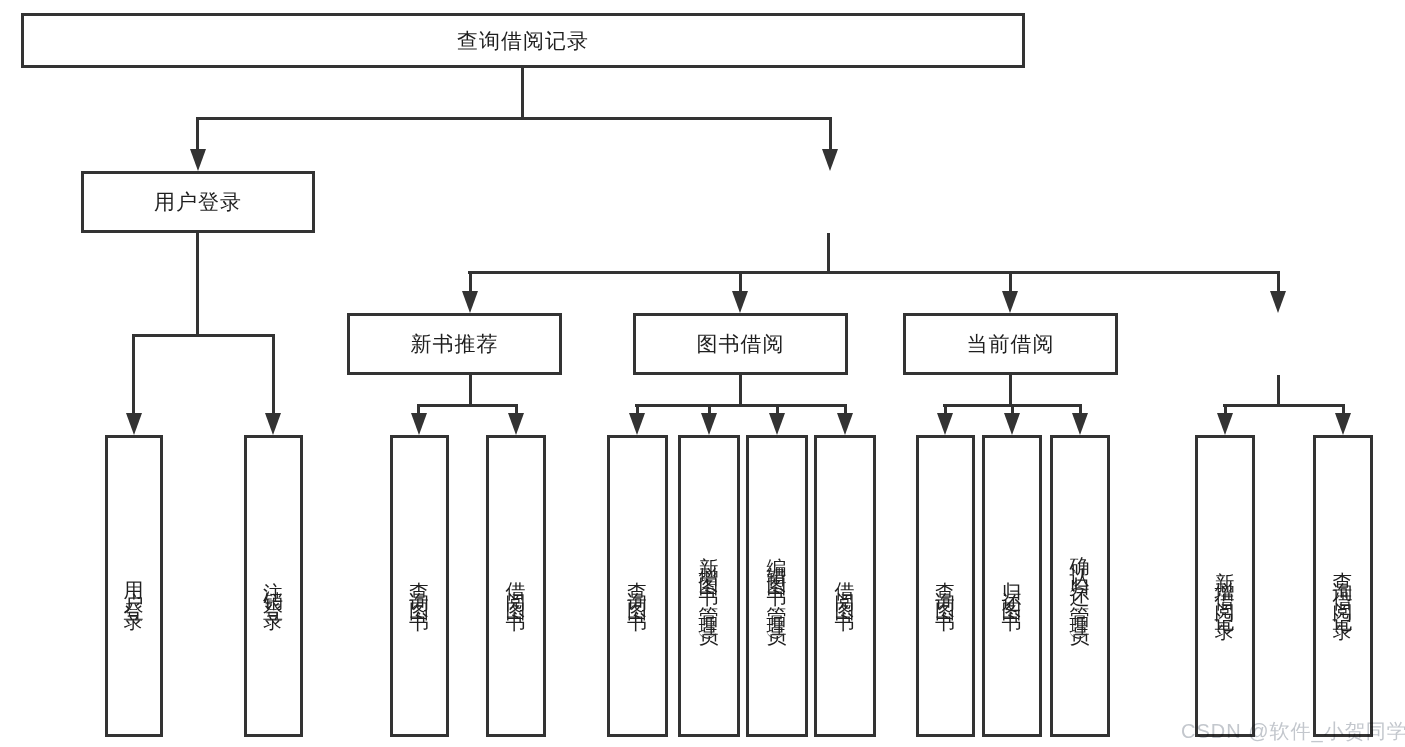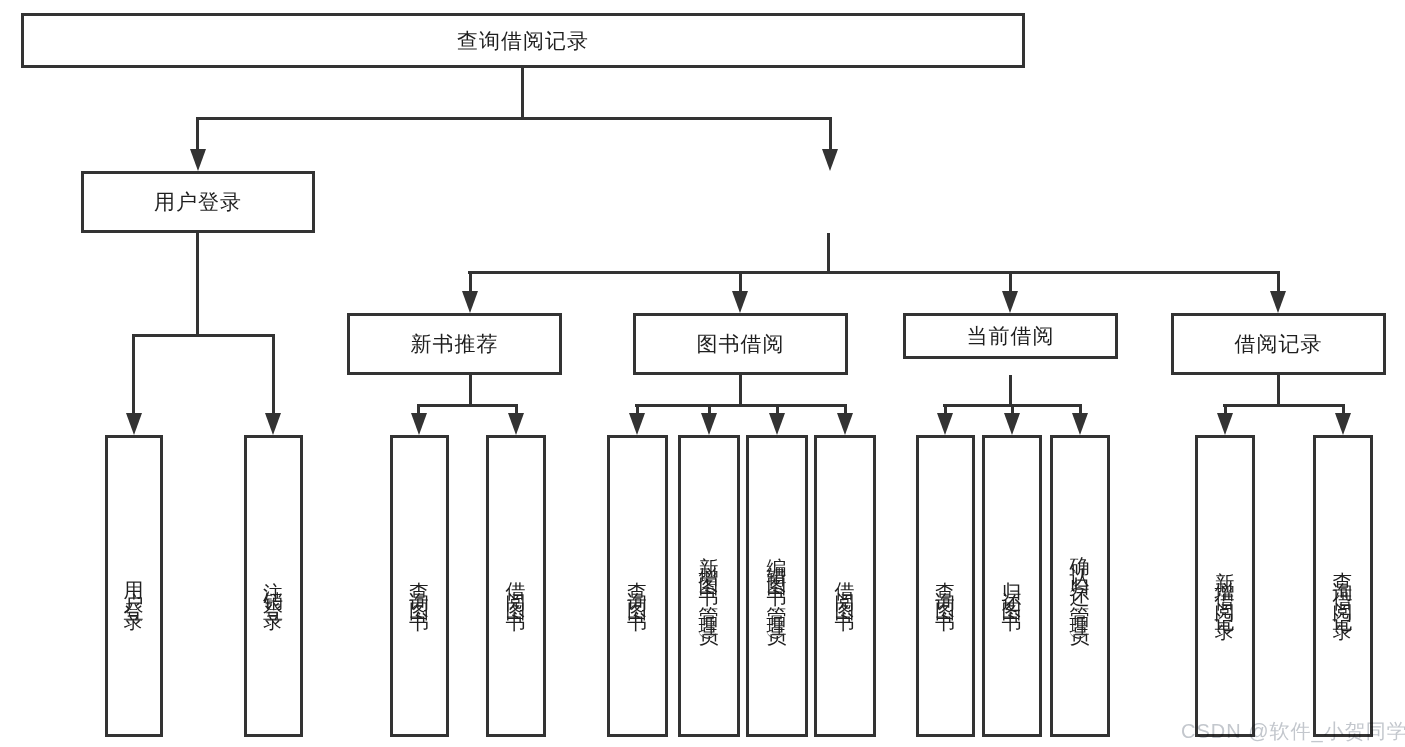--- a/index.html
+++ b/index.html
@@ -67,25 +67,22 @@
   <div class="arrow" style="left:1010px;top:291px"></div>
   <div class="vl" style="left:1277px;top:273px;height:20px"></div>
   <div class="arrow" style="left:1278px;top:291px"></div>
 
   <div class="box h" style="left:347px;top:313px;width:215px;height:62px">
     <span>新书推荐</span>
   </div>
   <div class="box h" style="left:633px;top:313px;width:215px;height:62px">
     <span>图书借阅</span>
   </div>
-  <div class="box h" style="left:903px;top:313px;width:215px;height:46px">
+  <div class="box h" style="left:903px;top:313px;width:215px;height:62px">
     <span>当前借阅</span>
-  </div>
-  <div class="box h" style="left:1171px;top:313px;width:215px;height:62px">
-    <span>借阅记录</span>
   </div>
 
   <div class="vl" style="left:469px;top:375px;height:31px"></div>
   <div class="hl" style="left:417px;top:404px;width:101px"></div>
   <div class="vl" style="left:417px;top:406px;height:9px"></div>
   <div class="arrow" style="left:419px;top:413px"></div>
   <div class="vl" style="left:515px;top:406px;height:9px"></div>
   <div class="arrow" style="left:516px;top:413px"></div>
 
   <div class="vl" style="left:739px;top:375px;height:31px"></div>

